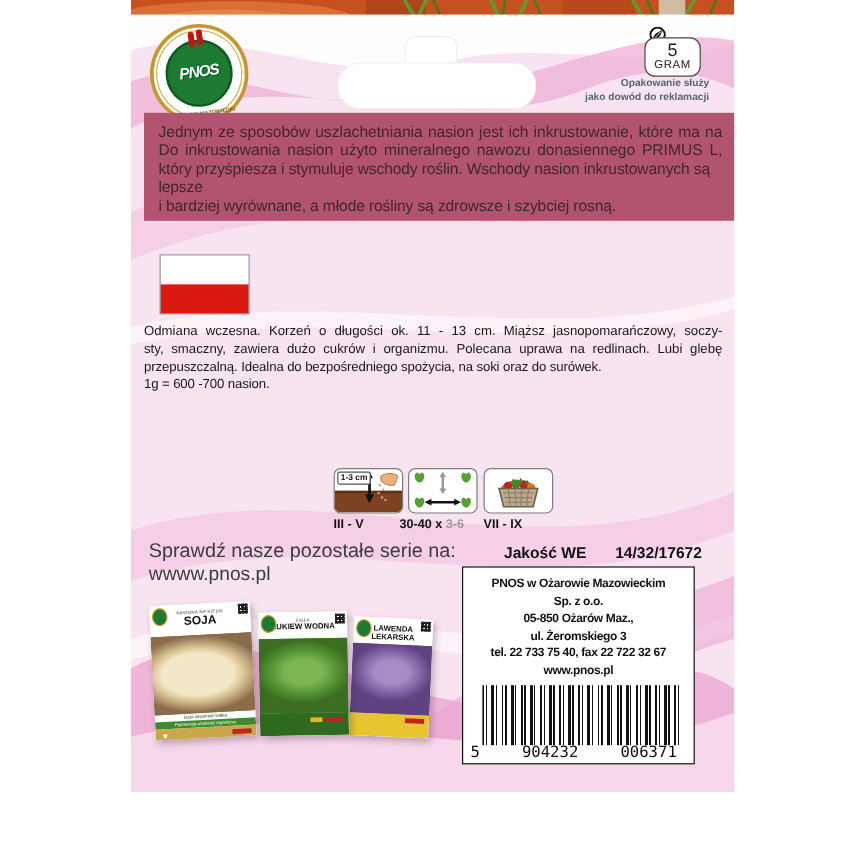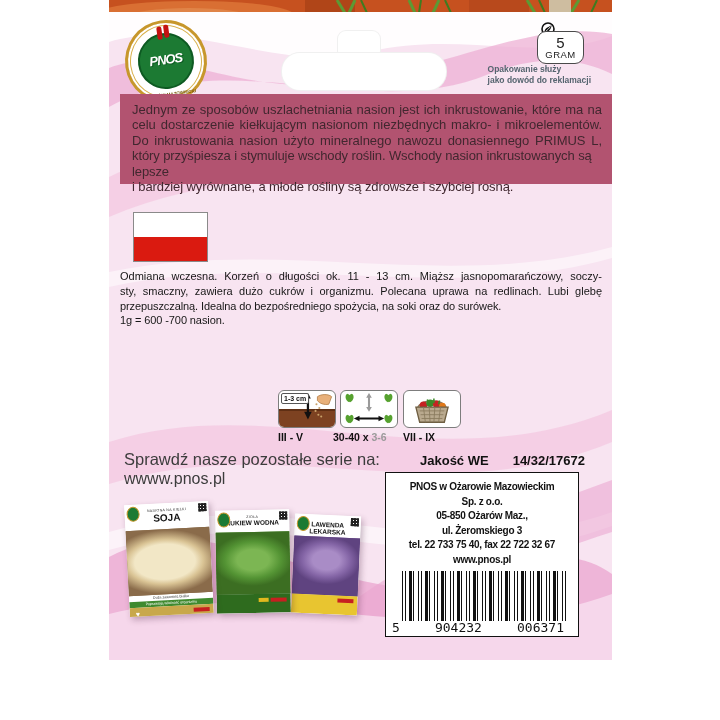--- a/index.html
+++ b/index.html
@@ -24,21 +24,21 @@
   .hanger-main{position:absolute;left:172px;top:52px;width:164px;height:37px;background:#fff;border-radius:19px;border:1px solid rgba(0,0,0,0.06);}
   
   .tek{position:absolute;left:432px;top:7px;display:flex;align-items:center;gap:2px;}
   .tek svg{width:14px;height:14px;}
   .tek-label{font-size:11px;font-weight:bold;color:#111;letter-spacing:1px;margin-top:32px;}
   
   .gram-box{position:absolute;left:428px;top:31px;width:45px;height:31px;background:#fff;border:1.5px solid #4a4a4a;border-radius:9px;text-align:center;line-height:1;}
   .gram-value{font-size:15px;color:#222;margin-top:3px;}
   .gram-unit{font-size:9.5px;color:#222;letter-spacing:0.5px;}
   
-  .pack-note{position:absolute;right:21px;top:64px;text-align:left;font-size:8.5px;line-height:10.5px;color:#55646f;font-weight:bold;}
+  .pack-note{position:absolute;right:21px;top:64px;text-align:right;font-size:8.5px;line-height:10.5px;color:#55646f;font-weight:bold;}
   
   .intro{position:absolute;left:11px;top:94px;width:492px;height:90px;background:#b25370;box-sizing:border-box;padding:8px 10px 0 12px;color:#41272f;font-size:13px;line-height:15.4px;}
   .jline{text-align:justify;text-align-last:justify;}
   .nline{text-align:left;letter-spacing:-0.1px;}
   
   .flag{position:absolute;left:24px;top:212px;width:75px;height:50px;border:1px solid #8a8a8a;box-sizing:border-box;}
   .flag-top{height:50%;background:#ffffff;}
   .flag-bottom{height:50%;background:#da1a10;}
   
   .title-block{position:absolute;left:120px;top:207px;width:340px;text-align:center;color:#161616;}
@@ -176,21 +176,20 @@
     <div class="gram-unit">GRAM</div>
   </div>
 
   <div class="pack-note">
     <div>Opakowanie służy</div>
     <div>jako dowód do reklamacji</div>
   </div>
 
   <div class="intro">
     <div class="jline">Jednym ze sposobów uszlachetniania nasion jest ich inkrustowanie, które ma na</div>
-    <div class="jline">celu dostarczenie kiełkującym nasionom niezbędnych makro- i mikroelementów.</div>
     <div class="jline">Do inkrustowania nasion użyto mineralnego nawozu donasiennego PRIMUS L,</div>
     <div class="nline">który przyśpiesza i stymuluje wschody roślin. Wschody nasion inkrustowanych są lepsze</div>
     <div class="nline">i bardziej wyrównane, a młode rośliny są zdrowsze i szybciej rosną.</div>
   </div>
 
   <div class="flag">
     <div class="flag-top"></div>
     <div class="flag-bottom"></div>
   </div>
 

